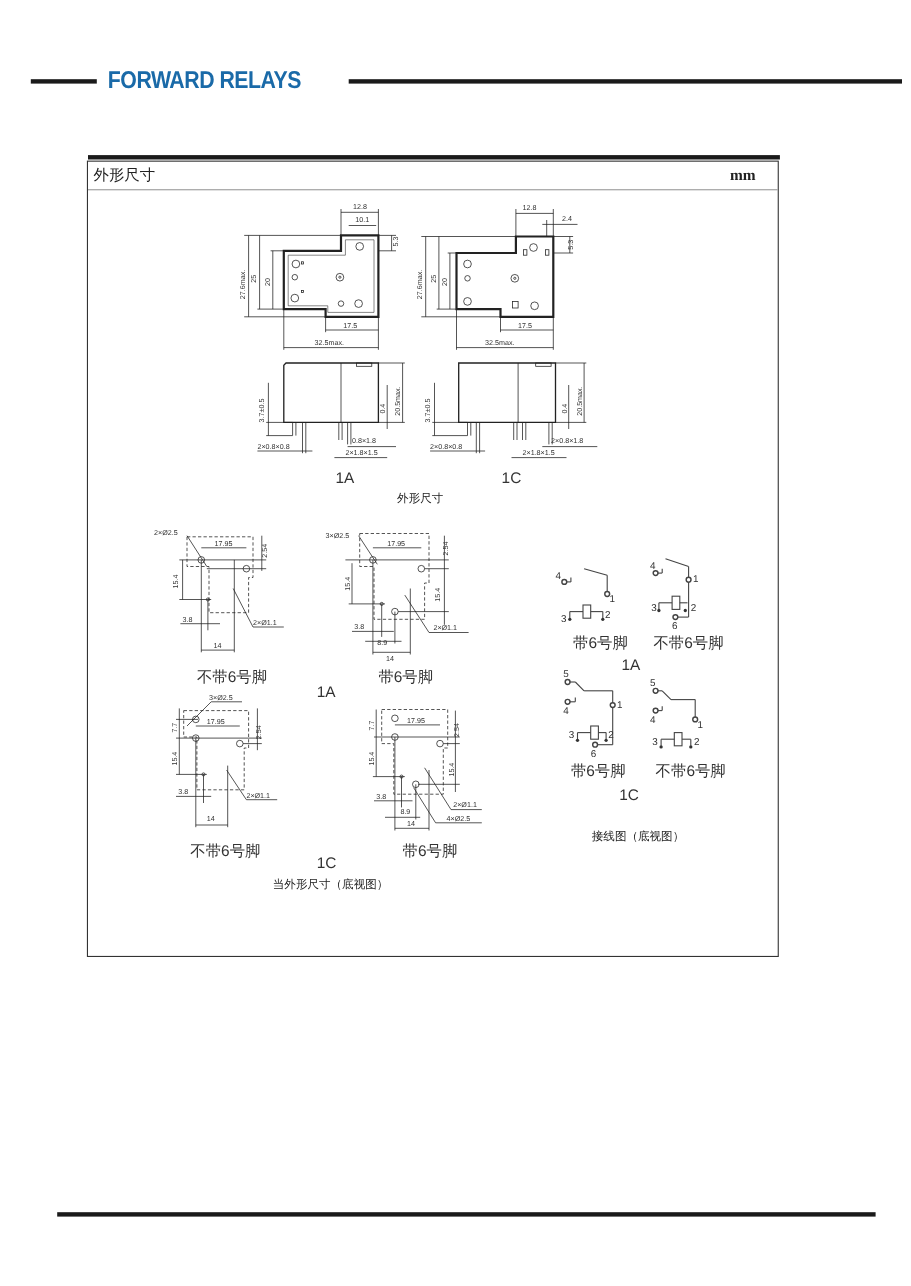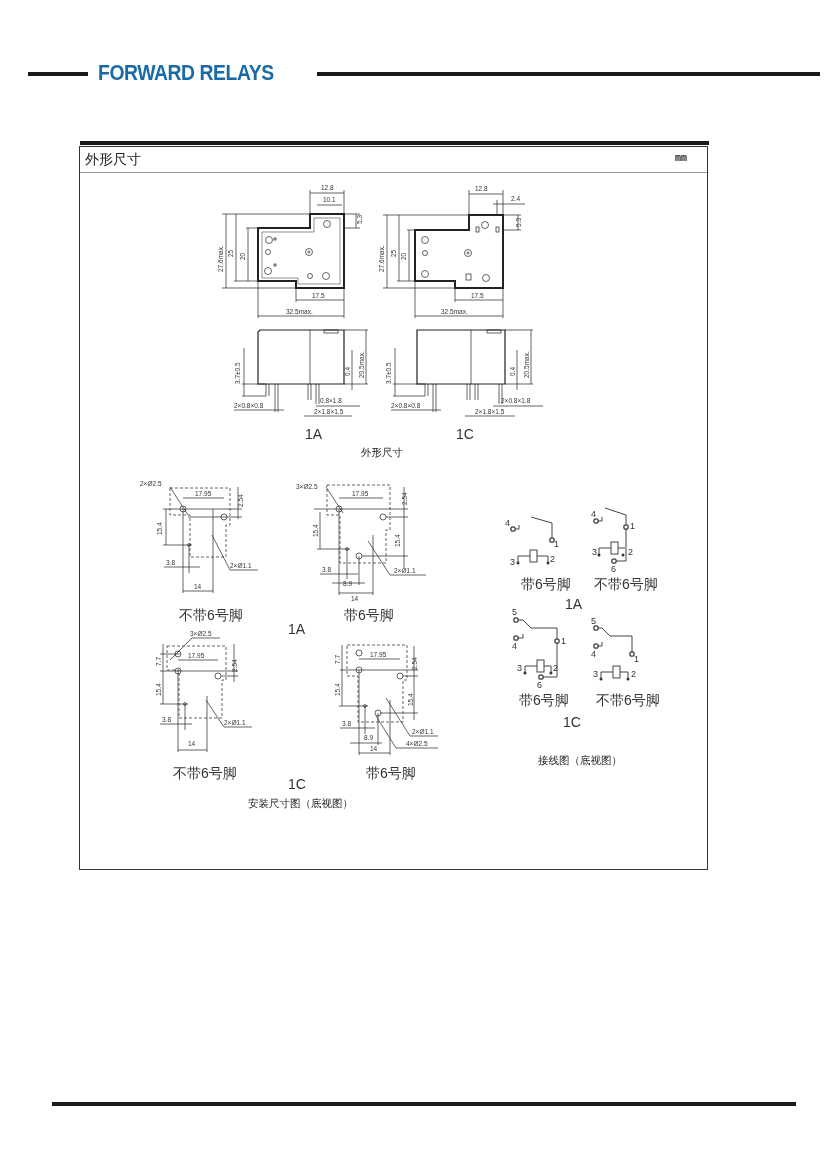--- a/index.html
+++ b/index.html
@@ -4,21 +4,21 @@
 <style>
   html,body{margin:0;padding:0;background:#fff;}
   body{width:828px;height:1169px;position:relative;overflow:hidden;font-family:"DejaVu Sans",sans-serif;color:#222;}
   .hdr-line-left{position:absolute;left:28px;top:72px;width:60px;height:4px;background:#1a1a1a;}
   .hdr-brand{position:absolute;left:98px;top:60px;font-family:"Liberation Sans",sans-serif;font-weight:bold;font-size:22px;color:#1a6aa8;letter-spacing:-0.5px;transform:scaleX(0.88);transform-origin:left center;}
   .hdr-line-right{position:absolute;left:317px;top:72px;width:503px;height:4px;background:#1a1a1a;}
   .panel-topbar{position:absolute;left:80px;top:141px;width:629px;height:4px;background:#1a1a1a;}
   .panel{position:absolute;left:79px;top:146px;width:629px;height:724px;border:1px solid #333;box-sizing:border-box;}
   .panel-head{position:absolute;left:0;top:0;width:100%;height:25px;border-bottom:1px solid #999;}
   .panel-title{position:absolute;left:5px;top:4px;font-size:14px;color:#222;}
-  .panel-unit{position:absolute;right:20px;top:6px;font-size:10px;font-weight:bold;font-family:Liberation Mono, monospace;}
+  .panel-unit{position:absolute;right:20px;top:6px;font-size:14px;font-weight:bold;font-family:Liberation Serif, serif;}
   svg.fig{position:absolute;overflow:visible;}
   .t{font-family:"Liberation Sans",sans-serif;font-size:6.5px;fill:#333;}
   .tl{font-family:"Liberation Sans",sans-serif;font-size:9px;fill:#333;}
   .lbl{position:absolute;font-size:14px;color:#333;font-family:"Liberation Sans",sans-serif;}
   .cap{position:absolute;font-size:10.5px;color:#222;}
   .note{position:absolute;left:80px;top:826px;width:600px;font-size:9.5px;line-height:17px;color:#222;}
   .note .l2{padding-left:16px;display:block;}
   .footer-line{position:absolute;left:52px;top:1102px;width:744px;height:4px;background:#1a1a1a;}
 </style>
 </head>
@@ -332,21 +332,21 @@
   <text class="t" x="103" y="66" transform="rotate(-90 103 66)">15.4</text>
   <text class="t" x="32" y="86">3.8</text>
   <text class="t" x="54" y="100">8.9</text>
   <text class="t" x="60" y="111">14</text>
   <text class="t" x="102" y="94">2×Ø1.1</text>
   <text class="t" x="96" y="106">4×Ø2.5</text>
 </svg>
 <div class="lbl" style="left:366px;top:765px">带6号脚</div>
 <div class="lbl" style="left:288px;top:776px">1C</div>
 
-<div class="cap" style="left:248px;top:797px">安装尺寸图（底视图）</div>
+<div class="cap" style="left:248px;top:797px">当外形尺寸（底视图）</div>
 
 <svg class="fig" style="left:505px;top:510px" width="60" height="70" viewBox="0 0 60 70">
   <g stroke="#444" fill="none" stroke-width="1">
     <circle cx="8" cy="19" r="2.2" stroke-width="1.3"></circle>
       <line x1="10" y1="19" x2="14" y2="19"></line>
       <line x1="14" y1="19" x2="14" y2="15"></line>
     <line x1="26" y1="7" x2="47" y2="13"></line>
       <line x1="47" y1="13" x2="47" y2="28"></line>
     <circle cx="47" cy="30" r="2.2" stroke-width="1.3"></circle>
     <rect x="25" y="40" width="7" height="12"></rect>

